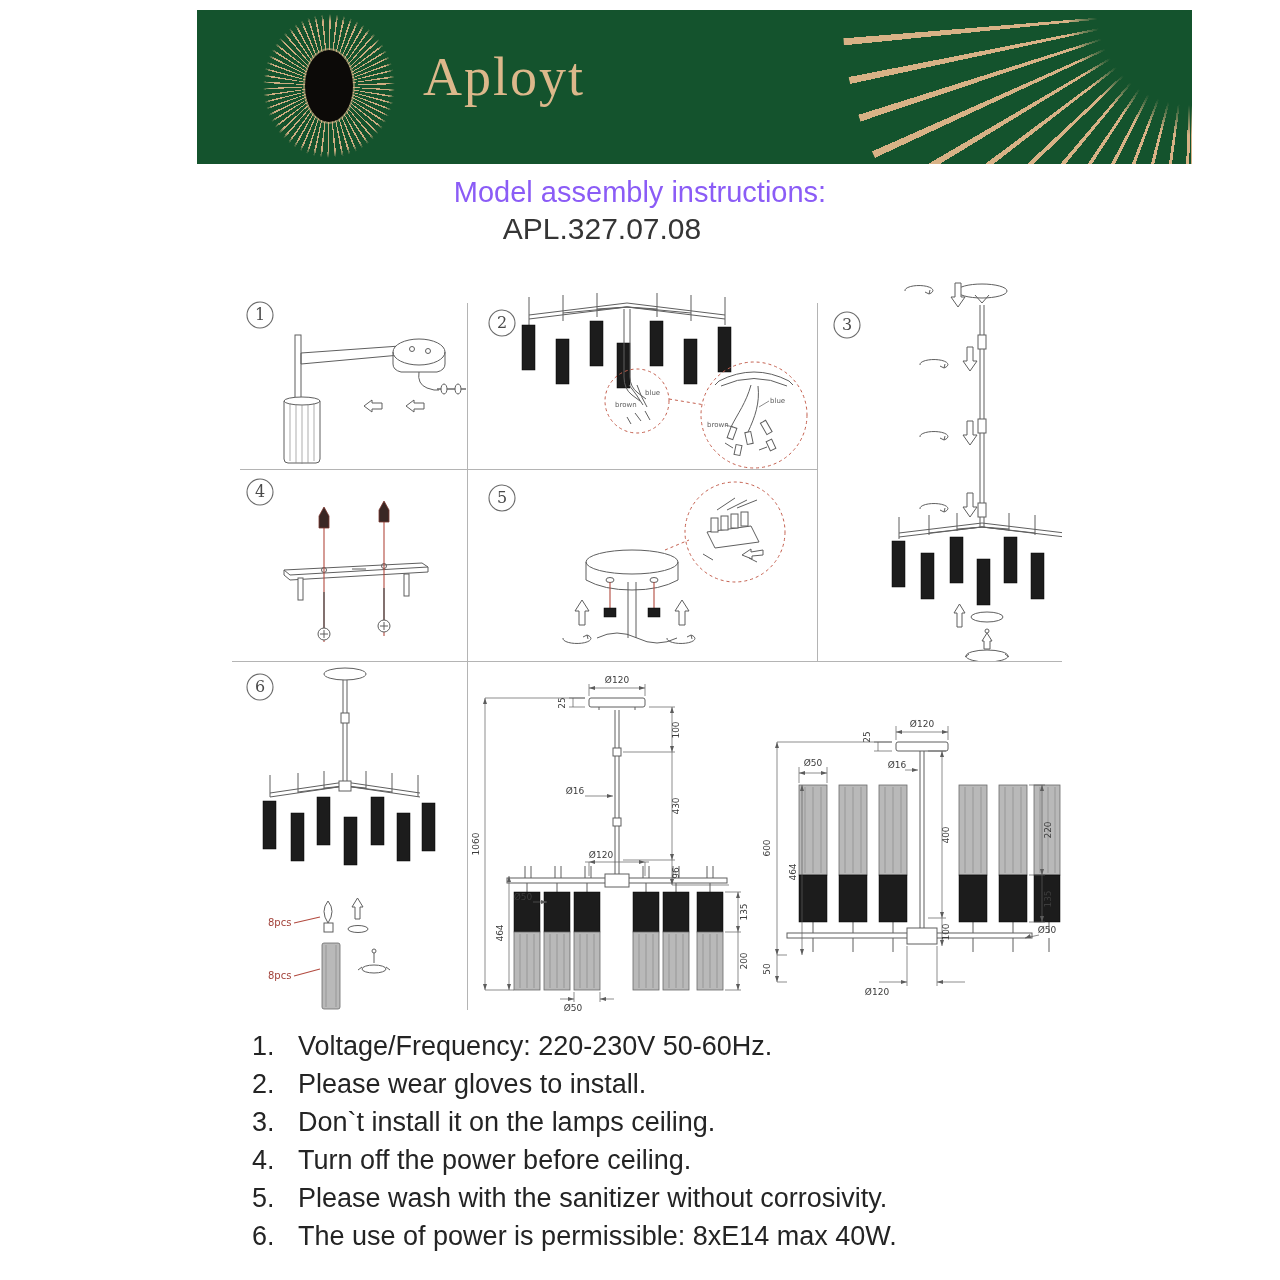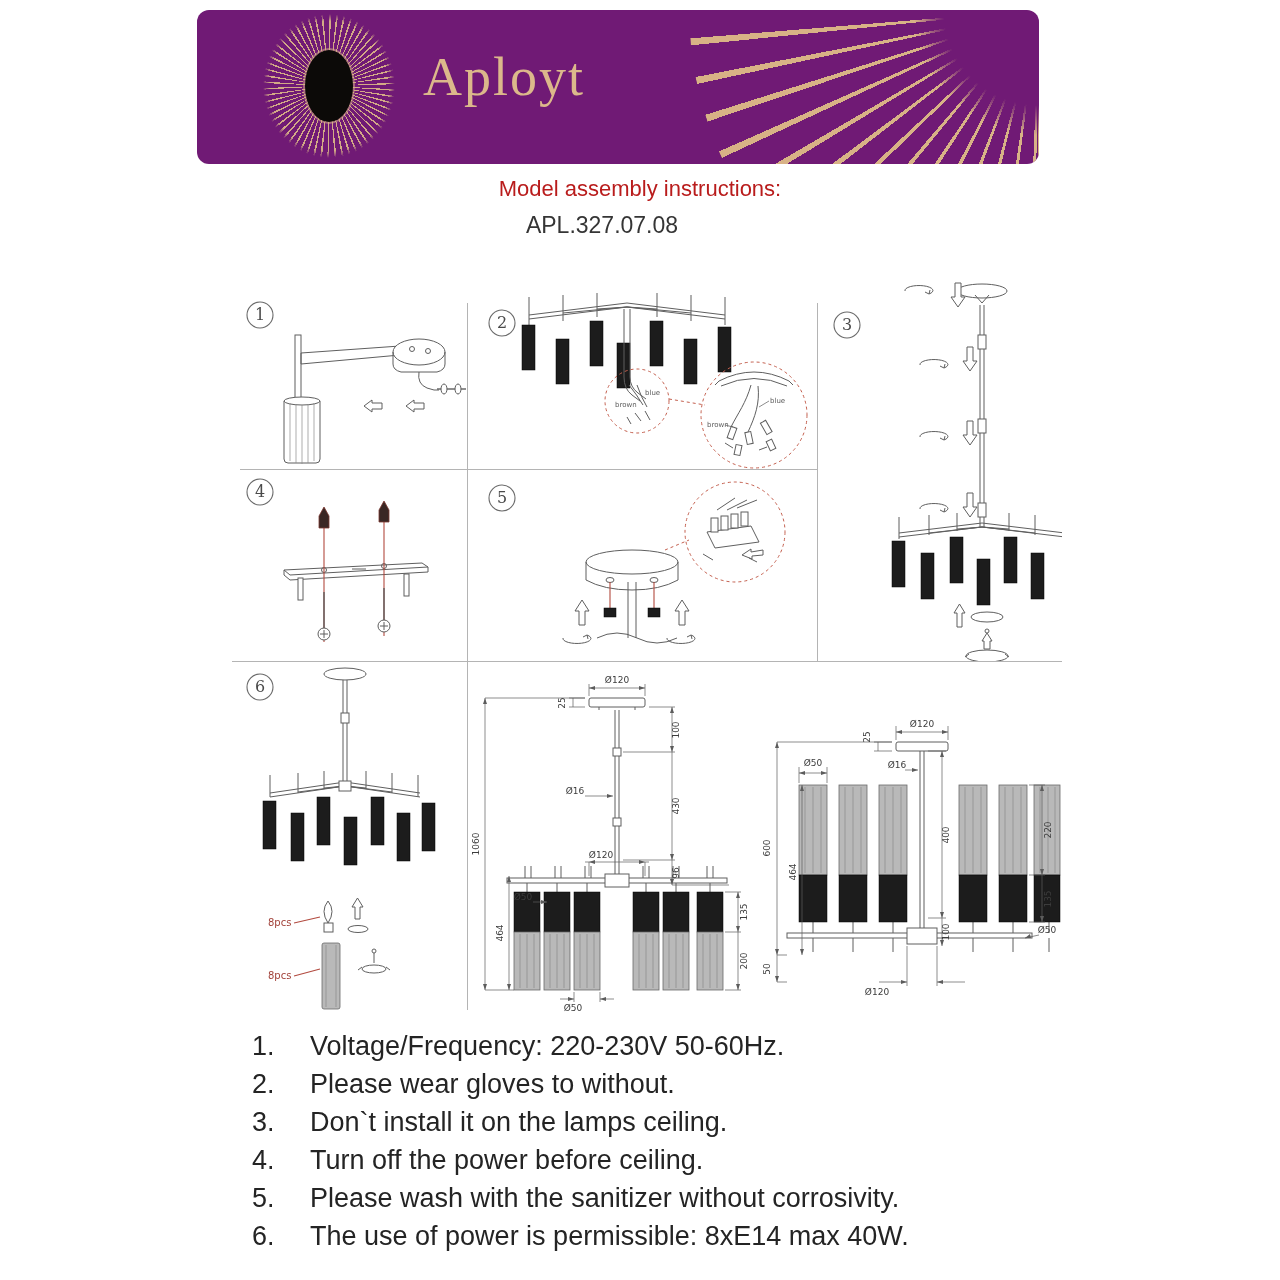--- a/index.html
+++ b/index.html
@@ -1,39 +1,39 @@
 <!DOCTYPE html>
 <html><head>
 <meta charset="utf-8">
 <style>
   html,body{margin:0;padding:0;background:#ffffff;}
   #page{position:relative;width:1280px;height:1280px;background:#fff;overflow:hidden;
         font-family:"Liberation Sans",sans-serif;}
 
   
-  #header{position:absolute;left:197px;top:10px;width:842px;height:154px;
-          background:#701a75;overflow:hidden;border-radius:12px;}
+  #header{position:absolute;left:197px;top:10px;width:995px;height:154px;
+          background:#14532d;overflow:hidden;}
   .sunburst{position:absolute;left:66px;top:4px;width:132px;height:144px;border-radius:50%;
             background:repeating-conic-gradient(from 0deg,rgba(216,178,134,.95) 0deg 1.5deg,transparent 1.5deg 5.8deg);
             -webkit-mask:radial-gradient(ellipse closest-side,transparent 26%,#000 30%,#000 90%,transparent 100%);
             mask:radial-gradient(ellipse closest-side,transparent 26%,#000 30%,#000 90%,transparent 100%);}
   .sunburst-core{position:absolute;left:108px;top:40px;width:48px;height:72px;border-radius:50%;
             background:#0c0a08;box-shadow:0 0 0 2px rgba(216,178,134,.55);}
   .brand{position:absolute;left:226px;top:36px;color:#dcb88b;font-family:"Liberation Serif",serif;
          font-size:54px;font-weight:400;letter-spacing:2px;}
   .rays{position:absolute;right:-350px;top:-350px;width:700px;height:700px;border-radius:50%;
         background:repeating-conic-gradient(from 181deg,#d8b286 0deg 1.15deg,transparent 1.15deg 6.4deg);
         -webkit-mask:radial-gradient(circle,transparent 0 95px,#000 125px);
         mask:radial-gradient(circle,transparent 0 95px,#000 125px);}
 
   
   .title1{position:absolute;left:0;top:176px;width:1280px;text-align:center;
-          font-size:22px;color:#b91c1c;}
+          font-size:29px;color:#8b5cf6;}
   .title2{position:absolute;left:0;top:212px;width:1204px;text-align:center;
-          font-size:23px;color:#353535;}
+          font-size:30px;color:#353535;}
 
   
   .vdiv,.hdiv{position:absolute;background:#b4b4b4;}
   .panel{position:absolute;}
 
   
   .s{stroke:#5f5f5f;stroke-width:1;fill:none;}
   .s2{stroke:#5f5f5f;stroke-width:1.4;fill:none;}
   .sf{stroke:#5f5f5f;stroke-width:1;fill:#ffffff;}
   .blk{fill:#1c1c1c;stroke:#000;stroke-width:.5;}
@@ -47,21 +47,21 @@
   text.d{font:9px "DejaVu Sans",sans-serif;fill:#3c3c3c;}
   text.num{font:16px "DejaVu Serif",serif;fill:#4a4a4a;}
   text.tiny{font:7px "DejaVu Sans",sans-serif;fill:#5c5c5c;}
   text.qty{font:10px "DejaVu Sans",sans-serif;fill:#a2423a;}
   .ncirc{stroke:#6a6a6a;stroke-width:1.1;fill:#fff;}
 
   
   #instructions{position:absolute;left:252px;top:1032px;width:830px;}
   .li{display:flex;margin-bottom:9px;font-size:27px;color:#242424;line-height:29px;}
   .li-num{width:46px;flex:0 0 46px;}
-  .li-text{flex:1;margin-left:12px;}
+  .li-text{flex:1;}
 </style>
 </head>
 <body>
 
 <div id="page">
 
   <div id="header">
     <div class="sunburst"></div>
     <div class="sunburst-core"></div>
     <div class="brand">Aployt</div>
@@ -425,21 +425,21 @@
     </g>
   </svg>
 
   <div id="instructions">
     <div class="li">
       <span class="li-num">1.</span>
       <span class="li-text">Voltage/Frequency: 220-230V 50-60Hz.</span>
     </div>
     <div class="li">
       <span class="li-num">2.</span>
-      <span class="li-text">Please wear gloves to without.</span>
+      <span class="li-text">Please wear gloves to install.</span>
     </div>
     <div class="li">
       <span class="li-num">3.</span>
       <span class="li-text">Don`t install it on the lamps ceiling.</span>
     </div>
     <div class="li">
       <span class="li-num">4.</span>
       <span class="li-text">Turn off the power before ceiling.</span>
     </div>
     <div class="li">

